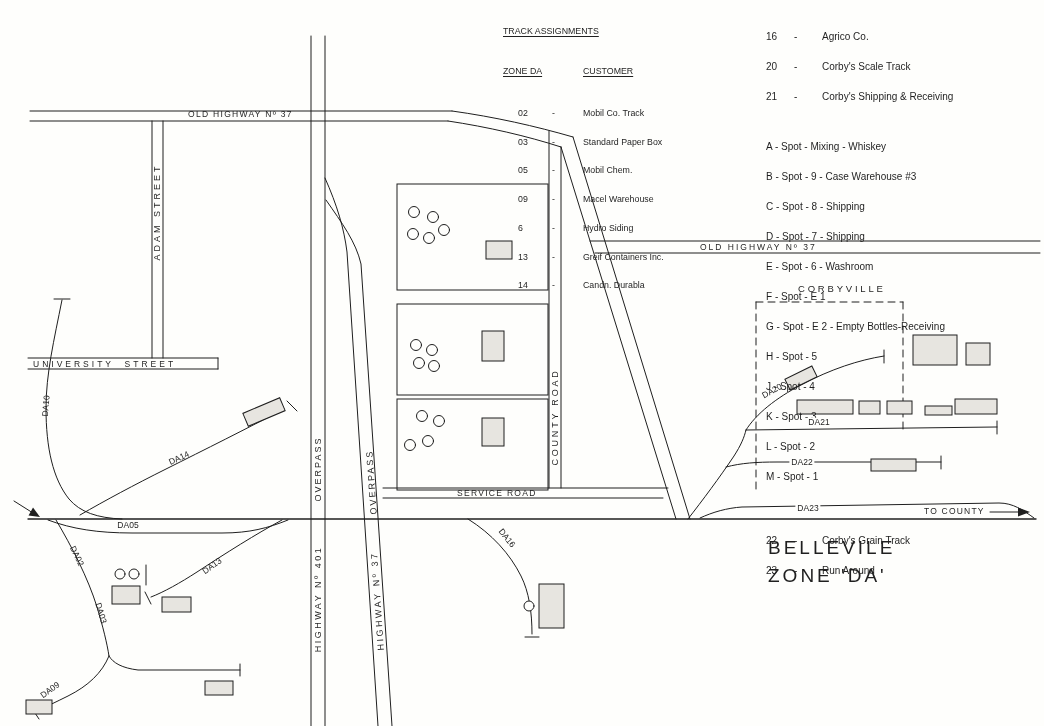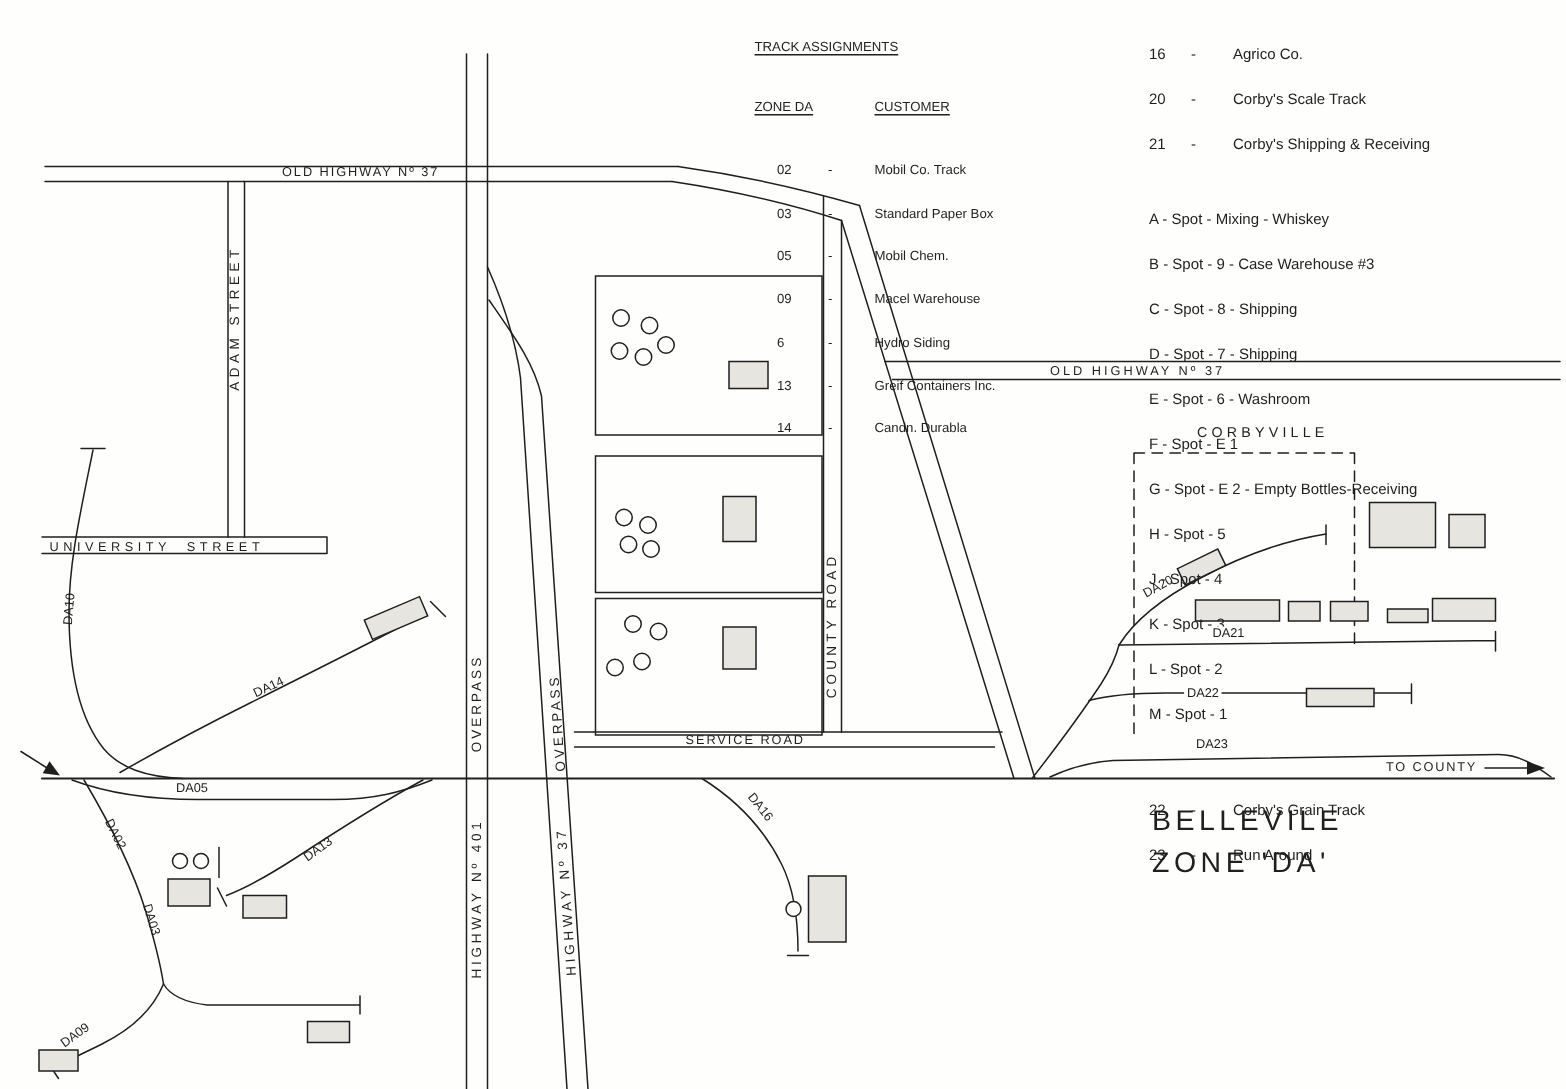--- a/index.html
+++ b/index.html
@@ -255,18 +255,18 @@
   <div class="rl da" style="left:179px;top:458px;--r:-25deg">DA14</div>
   <div class="rl da bgw" style="left:128px;top:525px;--r:0deg">DA05</div>
   <div class="rl da" style="left:77px;top:556px;--r:64deg">DA02</div>
   <div class="rl da" style="left:101px;top:613px;--r:73deg">DA03</div>
   <div class="rl da" style="left:50px;top:690px;--r:-36deg">DA09</div>
   <div class="rl da" style="left:212px;top:566px;--r:-36deg">DA13</div>
   <div class="rl da" style="left:507px;top:538px;--r:51deg">DA16</div>
   <div class="rl da" style="left:772px;top:391px;--r:-29deg">DA20</div>
   <div class="rl da bgw" style="left:819px;top:422px;--r:0deg">DA21</div>
   <div class="rl da bgw" style="left:802px;top:462px;--r:0deg">DA22</div>
-  <div class="rl da bgw" style="left:808px;top:496px;--r:0deg">DA23</div>
+  <div class="rl da bgw" style="left:808px;top:508px;--r:0deg">DA23</div>
 
   <div class="title" style="left:768px;top:538px">BELLEVILE</div>
   <div class="title" style="left:768px;top:566px">ZONE 'DA'</div>
 
 </div>
 
 </body></html>

